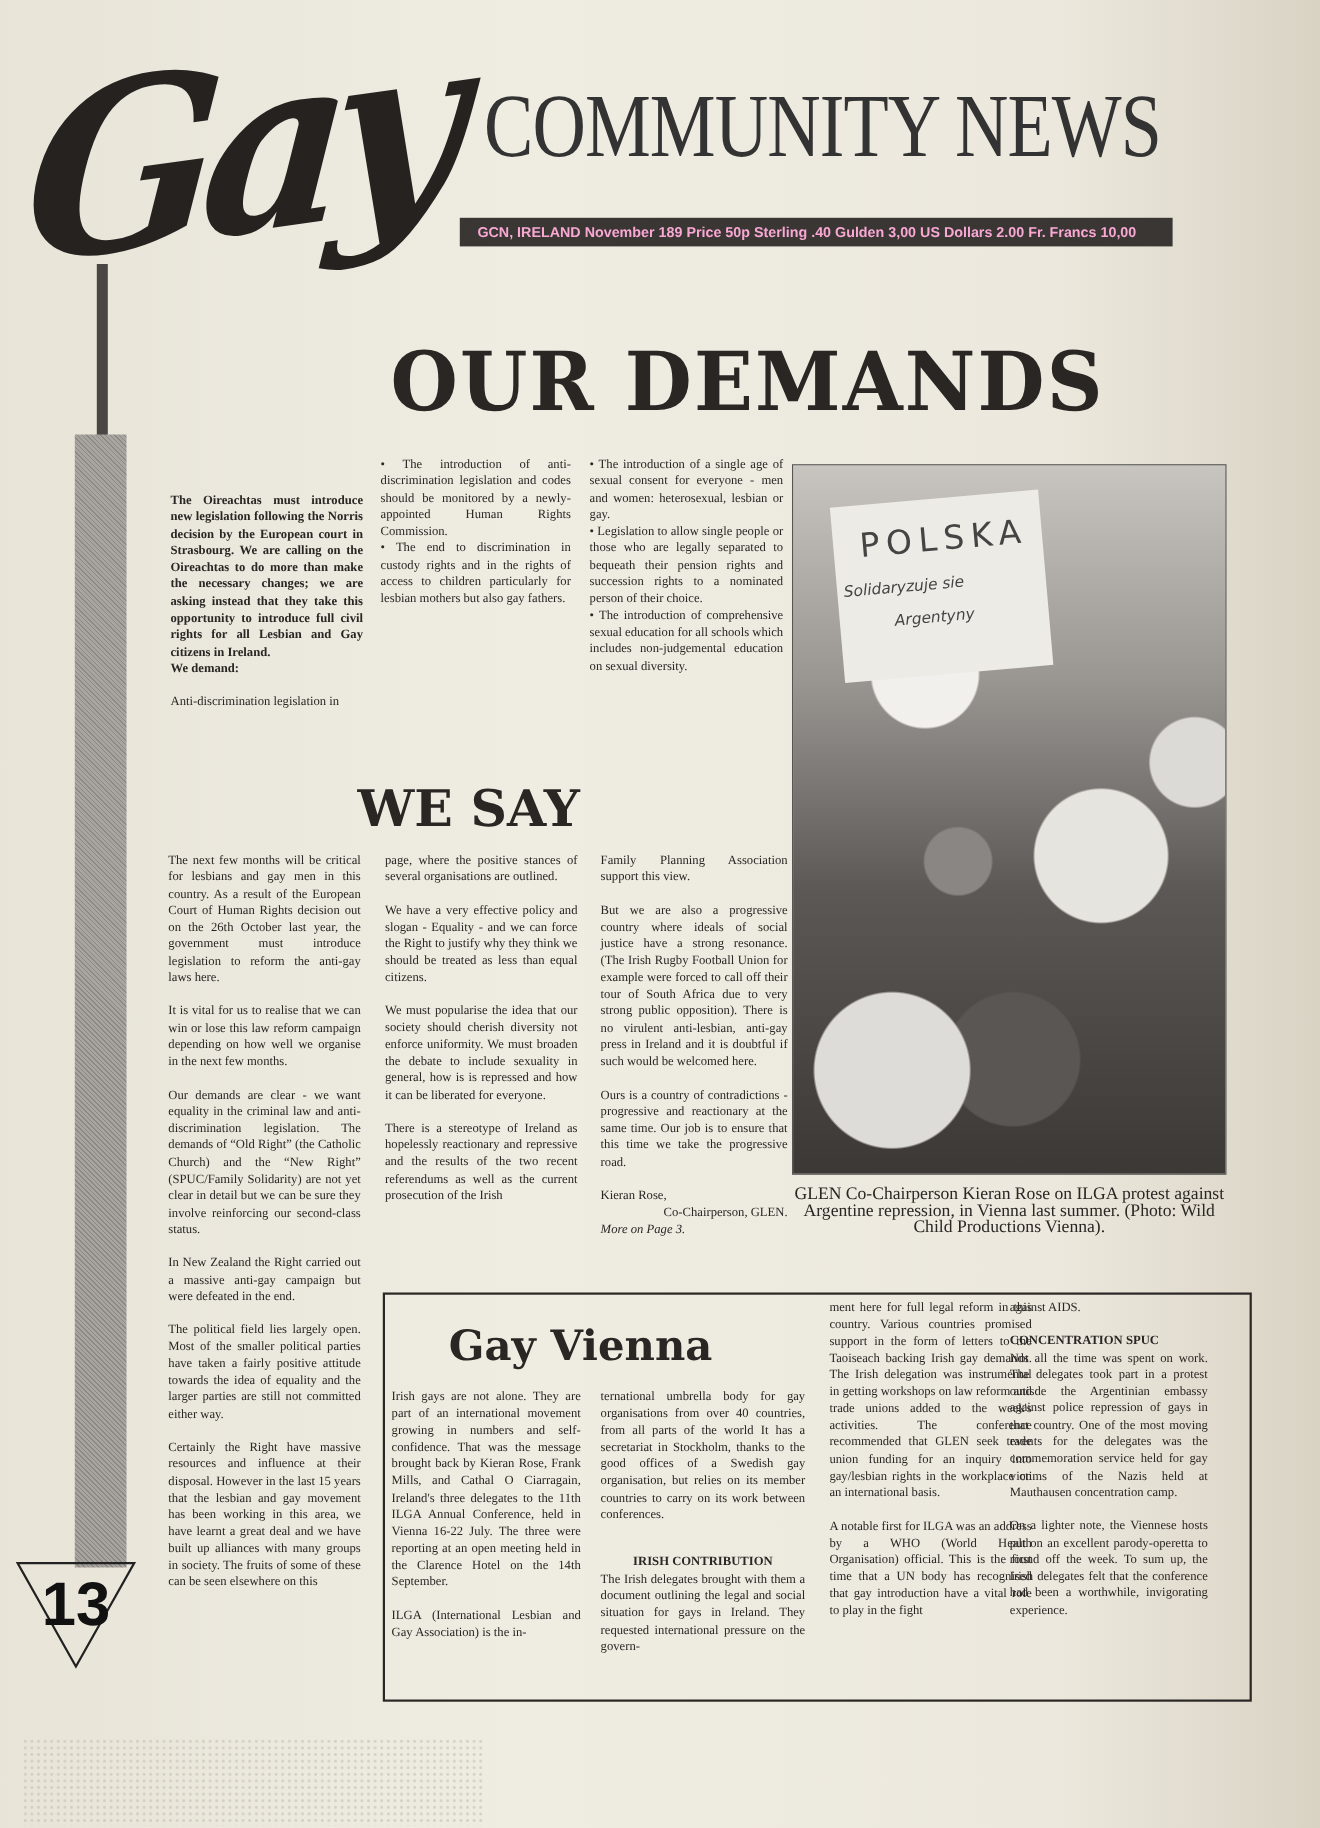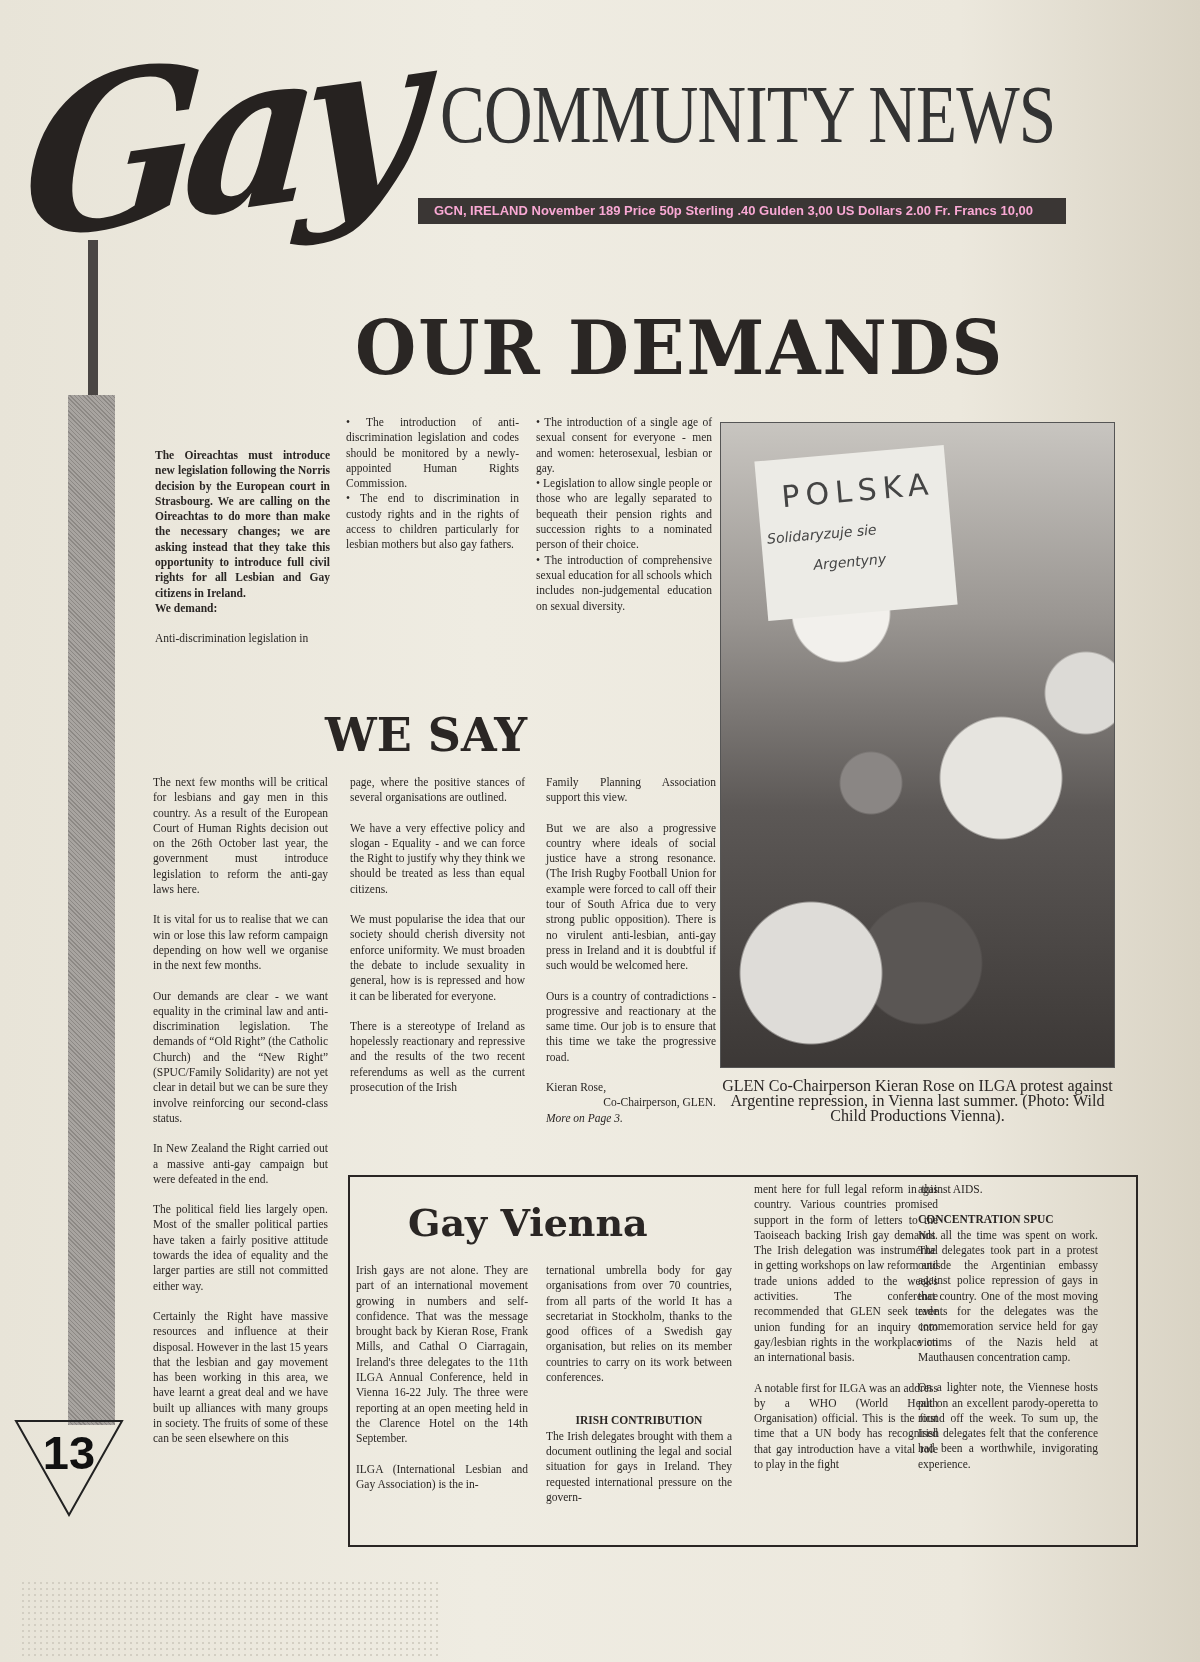--- a/index.html
+++ b/index.html
@@ -30,21 +30,21 @@
     left:68px; top:395px; width:47px; height:1030px;
     background: repeating-linear-gradient(45deg,#8c8884 0 1px,#a8a4a0 1px 3px);
   }
   .vbar-thin { left:88px; top:240px; width:10px; height:160px; background:#4a4644; }
   .page-num {
     left:14px; top:1417px; width:110px; height:100px;
   }
   .page-num svg { width:110px; height:100px; }
   .page-num-text {
     position:absolute; left:0; top:8px; width:110px; text-align:center;
-    font-family:"Liberation Sans", sans-serif; font-weight:bold; font-size:47px; color:#111;
+    font-family:"Liberation Sans", sans-serif; font-weight:bold; font-size:56px; color:#111;
   }
   .headline {
     font-family:"DejaVu Serif", serif; font-weight:bold; color:#2a2624; white-space:nowrap;
   }
   .our-demands { left:355px; top:305px; font-size:74px; letter-spacing:2px; transform:scaleX(0.95); transform-origin:left top;}
   .we-say { left:325px; top:708px; font-size:46px; }
   .col { font-size:11.5px; line-height:15.3px; text-align:justify; }
   .col p { margin:0 0 15px 0; }
   .col p.tight { margin:0; }
   .bold-intro { font-weight:bold; }
@@ -154,21 +154,21 @@
 
 <div class="abs box"></div>
 <div class="abs headline gay-vienna">Gay Vienna</div>
 
 <div class="abs col" style="left:356px; top:1263px; width:172px;">
   <p>Irish gays are not alone. They are part of an international movement growing in numbers and self-confidence. That was the message brought back by Kieran Rose, Frank Mills, and Cathal O Ciarragain, Ireland's three delegates to the 11th ILGA Annual Conference, held in Vienna 16-22 July. The three were reporting at an open meeting held in the Clarence Hotel on the 14th September.</p>
   <p>ILGA (International Lesbian and Gay Association) is the in-</p>
 </div>
 
 <div class="abs col" style="left:546px; top:1263px; width:186px;">
-  <p style="margin-bottom:28px">ternational umbrella body for gay organisations from over 70 countries, from all parts of the world It has a secretariat in Stockholm, thanks to the good offices of a Swedish gay organisation, but relies on its member countries to carry on its work between conferences.</p>
+  <p style="margin-bottom:28px">ternational umbrella body for gay organisations from over 40 countries, from all parts of the world It has a secretariat in Stockholm, thanks to the good offices of a Swedish gay organisation, but relies on its member countries to carry on its work between conferences.</p>
   <span class="subhead">IRISH CONTRIBUTION</span>
   <p class="tight">The Irish delegates brought with them a document outlining the legal and social situation for gays in Ireland. They requested international pressure on the govern-</p>
 </div>
 
 <div class="abs col" style="left:754px; top:1182px; width:184px;">
   <p>ment here for full legal reform in this country. Various countries promised support in the form of letters to the Taoiseach backing Irish gay demands. The Irish delegation was instrumental in getting workshops on law reform and trade unions added to the week's activities. The conference recommended that GLEN seek trade union funding for an inquiry into gay/lesbian rights in the workplace on an international basis.</p>
   <p>A notable first for ILGA was an address by a WHO (World Health Organisation) official. This is the first time that a UN body has recognised that gay introduction have a vital role to play in the fight</p>
 </div>
 
 <div class="abs col" style="left:918px; top:1182px; width:180px;">

